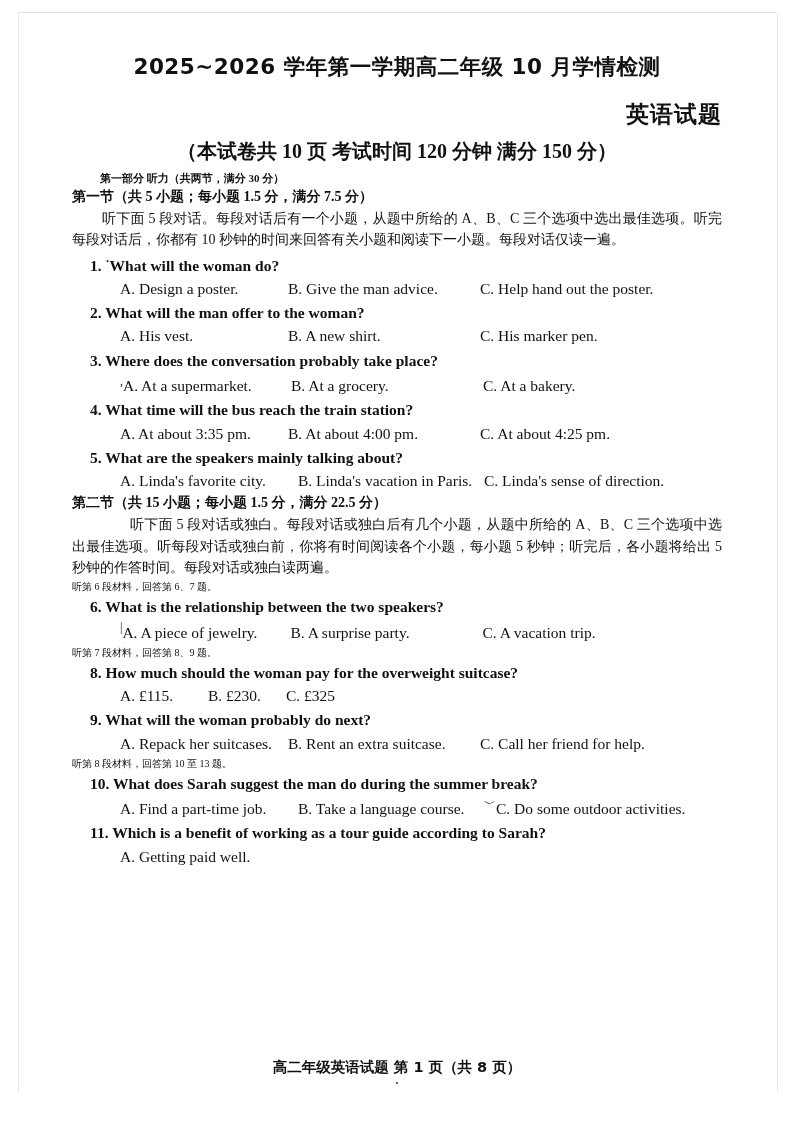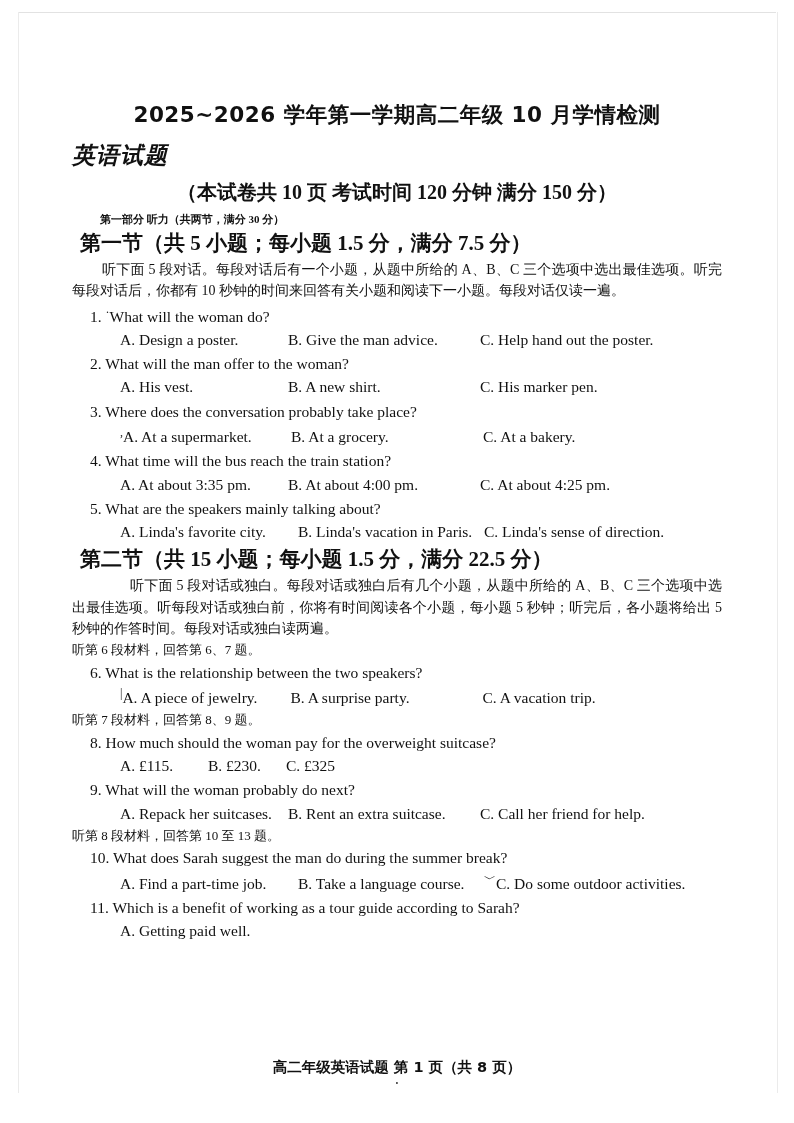--- a/index.html
+++ b/index.html
@@ -13,21 +13,21 @@
     font-family: "Liberation Serif", serif;
     color: #111;
     position: relative;
     overflow: hidden;
   }
   .page {
     position: relative;
     width: 794px;
     height: 1123px;
     box-sizing: border-box;
-    padding: 100px 72px 40px 72px;
+    padding: 52px 72px 40px 72px;
   }
   
   .scan-edge-top {
     position: absolute;
     top: 12px; left: 18px; right: 18px;
     height: 1px;
     background: #e2e2e2;
   }
   .scan-edge-left {
     position: absolute;
@@ -45,80 +45,80 @@
   .doc-title {
     text-align: center;
     font-family: "DejaVu Sans", sans-serif;
     font-weight: bold;
     font-size: 21.5px;
     letter-spacing: 0.5px;
     margin: 0 0 10px 0;
     white-space: nowrap;
   }
   .doc-subtitle {
-    text-align: left;
+    text-align: right;
     font-family: "DejaVu Sans", sans-serif;
     font-weight: bold;
     font-size: 23px;
     letter-spacing: 1px;
-    margin: 11px 0 8px 0;
-    font-style: italic;
+    margin: 18px 0 8px 0;
   }
   .doc-meta {
     text-align: center;
     font-weight: bold;
     font-size: 20px;
     margin: 0 0 6px 0;
   }
   .section-head {
     font-weight: bold;
     font-size: 11px;
     margin: 4px 0 2px 0;
     text-indent: 28px;
   }
   .subsection-head {
     font-weight: bold;
-    font-size: 21px;
-    margin: 2px 0 2px 8px;
+    font-size: 14px;
+    margin: 2px 0 2px 0;
   }
   .para {
     font-size: 14px;
     line-height: 1.52;
     text-align: justify;
     text-indent: 30px;
     margin: 0 0 1px 0;
   }
   .para.indent2 {
     text-indent: 58px;
   }
   .q {
     font-size: 15.5px;
     line-height: 1.5;
     margin: 1px 0 0 0;
     padding-left: 18px;
+    font-weight: bold;
   }
   .opts {
     font-size: 15.5px;
     line-height: 1.5;
     margin: 0 0 1px 0;
     padding-left: 48px;
     position: relative;
   }
   .opts span.opt {
     display: inline-block;
   }
   .opts .o1 { min-width: 168px; }
   .opts .o2 { min-width: 192px; }
   .opts .o3 { }
   .opts.tight .o1 { min-width: 88px; }
   .opts.tight .o2 { min-width: 78px; }
   .opts.w1 .o1 { min-width: 178px; }
   .opts.w1 .o2 { min-width: 186px; }
   .listen-line {
-    font-size: 13px;
+    font-size: 10px;
     line-height: 1.5;
     margin: 1px 0;
   }
   .footer {
     position: absolute;
     left: 0; right: 0;
     bottom: 46px;
     text-align: center;
     font-family: "DejaVu Sans", sans-serif;
     font-weight: bold;

